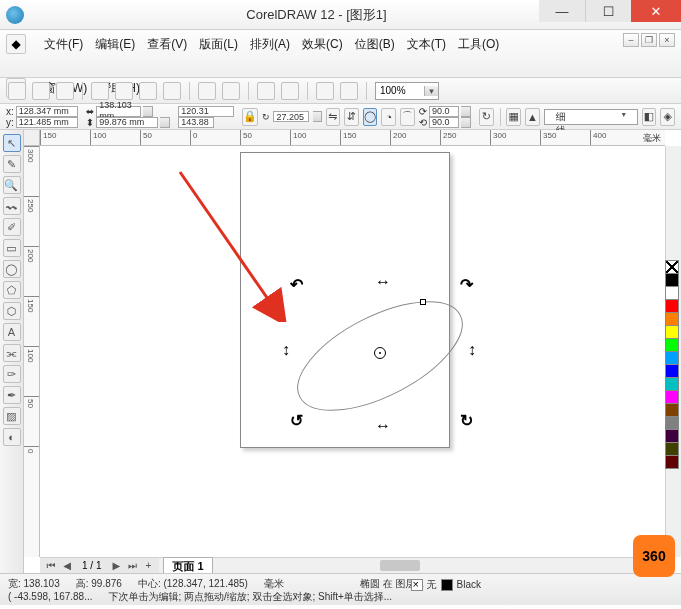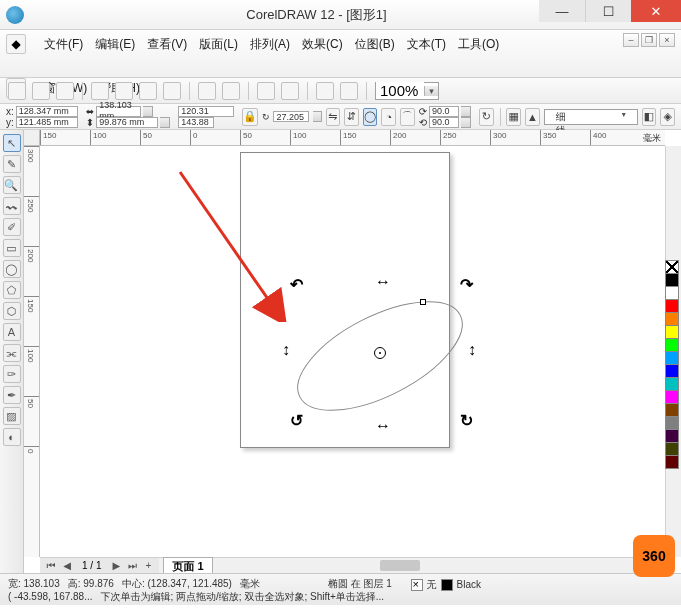--- a/index.html
+++ b/index.html
@@ -15,21 +15,21 @@
 .winbtn.close { background: #e04b3b; color: #fff; width: 50px; }
 
 .menubar { height: 48px; background: linear-gradient(#fdfdfd,#f0f0f0); border-bottom: 1px solid #d0d0d0; padding: 4px 6px 2px 6px; display: flex; flex-wrap: wrap; align-items: center; gap: 12px; }
 .menubar .icon { width: 20px; height: 20px; background: #f5f5f5; border: 1px solid #c8c8c8; border-radius: 2px; display: inline-flex; align-items: center; justify-content: center; margin-right: 6px; }
 .menubar .menu-item { color: #222; font-size: 12px; cursor: default; white-space: nowrap; }
 
 .toolbar { height: 26px; background: linear-gradient(#fbfbfb,#eee); border-bottom: 1px solid #d0d0d0; display: flex; align-items: center; padding: 0 8px; gap: 6px; }
 .tb-btn { width: 18px; height: 18px; background: #f5f5f5; border: 1px solid #c0c0c0; border-radius: 2px; }
 .tb-sep { width: 1px; height: 18px; background: #c8c8c8; margin: 0 2px; }
 .zoom-combo { display: flex; align-items: center; border: 1px solid #a0a0a0; background: #fff; height: 18px; }
-.zoom-combo input { border: none; width: 48px; font-size: 15px; padding: 0 4px; outline: none; }
+.zoom-combo input { border: none; width: 48px; font-size: 10px; padding: 0 4px; outline: none; }
 .zoom-combo .dd { width: 14px; background: linear-gradient(#f0f0f0,#d8d8d8); text-align: center; font-size: 9px; color: #555; border-left: 1px solid #b0b0b0; }
 
 .propbar { height: 26px; background: linear-gradient(#fbfbfb,#eee); border-bottom: 1px solid #d0d0d0; display: flex; align-items: center; padding: 0 6px; gap: 4px; font-size: 10px; color: #333; }
 .coord-group { display: flex; flex-direction: column; line-height: 11px; margin-right: 4px; }
 .coord-group .row { display: flex; align-items: center; gap: 2px; }
 .num-in { border: 1px solid #a8a8a8; background: #fff; height: 11px; font-size: 9px; padding: 0 2px; display: inline-flex; align-items: center; }
 .spin { width: 10px; height: 11px; background: linear-gradient(#f0f0f0,#d8d8d8); border: 1px solid #a8a8a8; border-left: none; display: inline-flex; flex-direction: column; font-size: 6px; color: #555; }
 .pb-btn { width: 18px; height: 18px; background: #f5f5f5; border: 1px solid #c0c0c0; border-radius: 2px; display: inline-flex; align-items: center; justify-content: center; font-size: 11px; color: #444; }
 .pb-lbl { font-size: 9px; }
 .line-combo { border: 1px solid #a0a0a0; background: #fff; height: 16px; display: flex; align-items: flex-start; font-size: 10px; padding: 0 11px; gap: 40px; }
@@ -68,21 +68,21 @@
 .page-nav .btn { width: 14px; text-align: center; color: #555; }
 .page-tab { background: #fff; border: 1px solid #b0b0b0; border-bottom: none; padding: 1px 8px; font-size: 11px; font-weight: bold; margin-left: 4px; }
 .scrollbar-h .thumb { position: absolute; left: 340px; width: 40px; top: 2px; bottom: 2px; background: #c8c8c8; border-radius: 2px; }
 
 .palette { position: absolute; right: 0; top: 130px; width: 16px; display: flex; flex-direction: column; }
 .swatch { width: 14px; height: 14px; border: 1px solid #888; margin-bottom: -1px; }
 .swatch.none { position: relative; background: #fff; }
 .swatch.none::after { content: ''; position: absolute; left: 0; right: 0; top: 0; bottom: 0; background: linear-gradient(45deg, transparent 45%, #000 45%, #000 55%, transparent 55%), linear-gradient(-45deg, transparent 45%, #000 45%, #000 55%, transparent 55%); }
 
 .statusbar { height: 32px; background: linear-gradient(#f5f5f5,#e8e8e8); border-top: 1px solid #c8c8c8; font-size: 10px; color: #333; padding: 2px 8px; display: flex; flex-direction: column; justify-content: center; line-height: 13px; position: relative; }
-.statusbar .row { display: flex; gap: 8px; align-items: center; white-space: nowrap; overflow: hidden; }
+.statusbar .row { display: flex; gap: 16px; align-items: center; white-space: nowrap; overflow: hidden; }
 .fillind { position: absolute; right: 200px; top: 4px; display: flex; align-items: center; gap: 4px; font-size: 10px; }
 .fillind .box { width: 12px; height: 12px; border: 1px solid #888; background: #fff; position: relative; }
 .fillind .box.none::after { content: '×'; position: absolute; left: 1px; top: -2px; color: #000; font-size: 11px; }
 
 .watermark { position: absolute; right: 6px; bottom: 32px; display: flex; align-items: center; gap: 6px; z-index: 50; }
 .watermark .badge { width: 42px; height: 42px; background: #ff7a1a; border-radius: 8px; display: flex; align-items: center; justify-content: center; color: #000000; font-weight: bold; font-size: 14px; }
 .watermark .txt { display: flex; flex-direction: column; font-size: 12px; }
 .watermark .txt .cn { font-size: 18px; font-weight: bold; color: #222; }
 .watermark .txt .url { font-size: 10px; color: #888; letter-spacing: 0.5px; }
 

